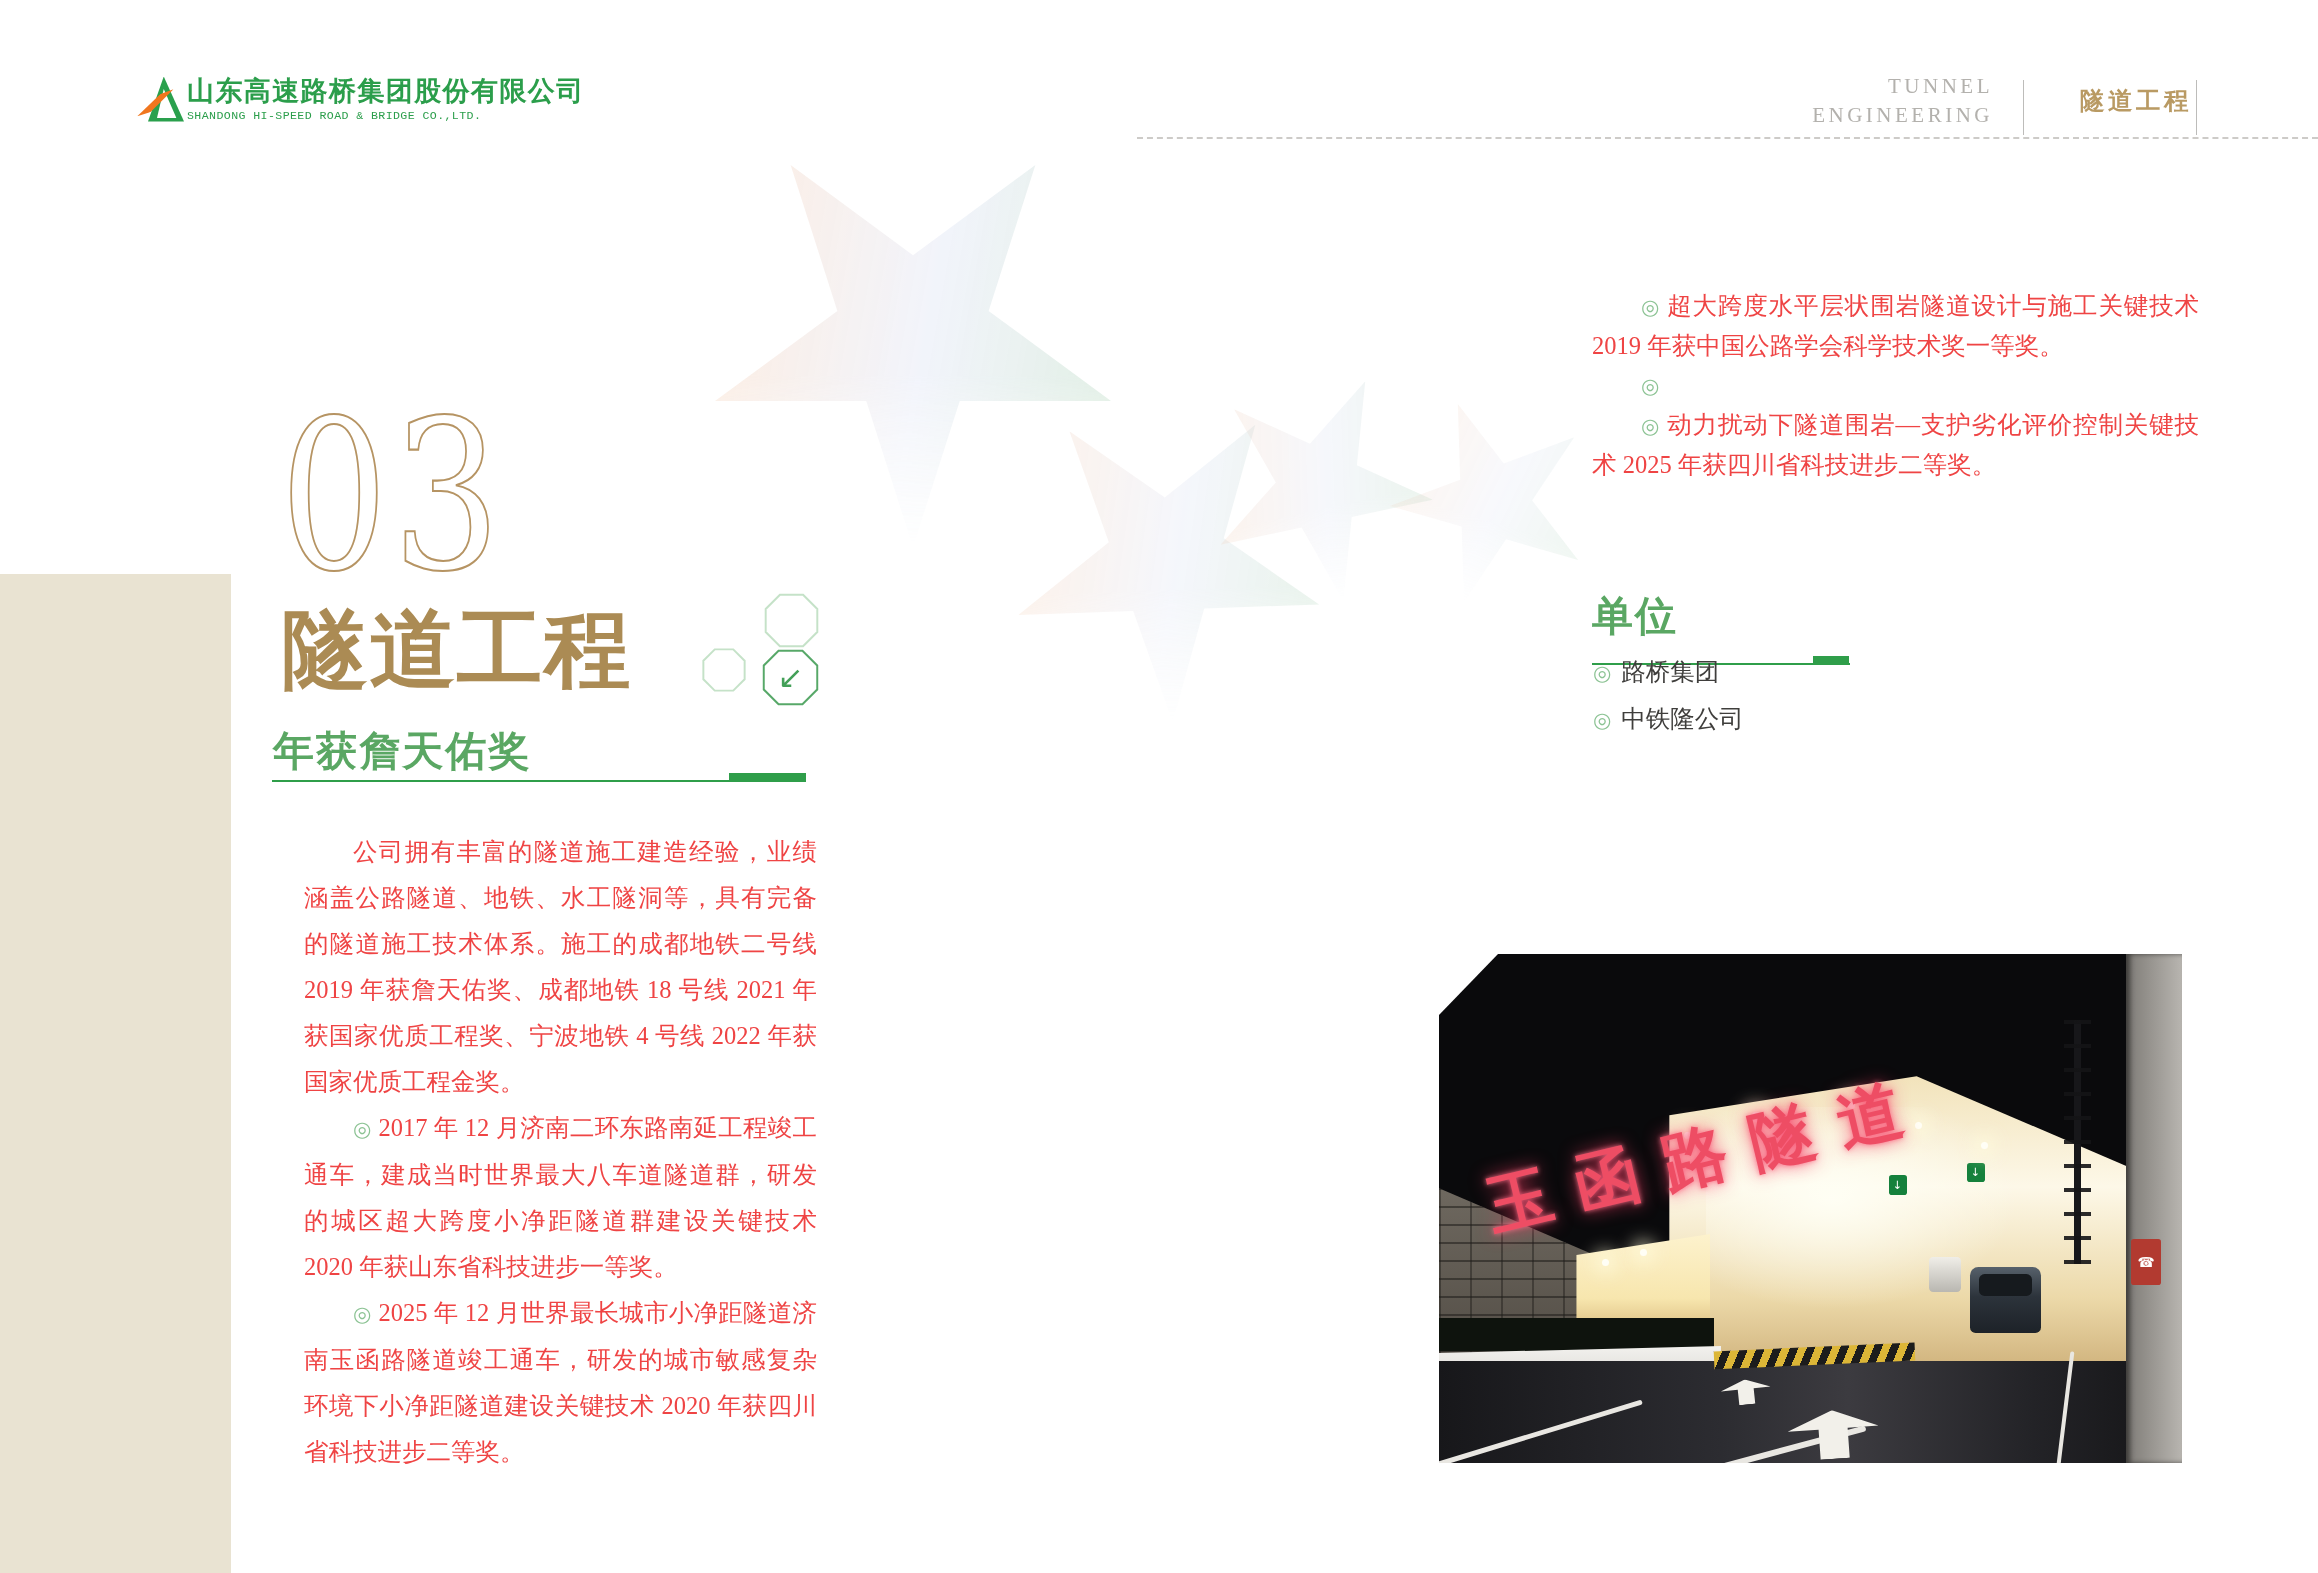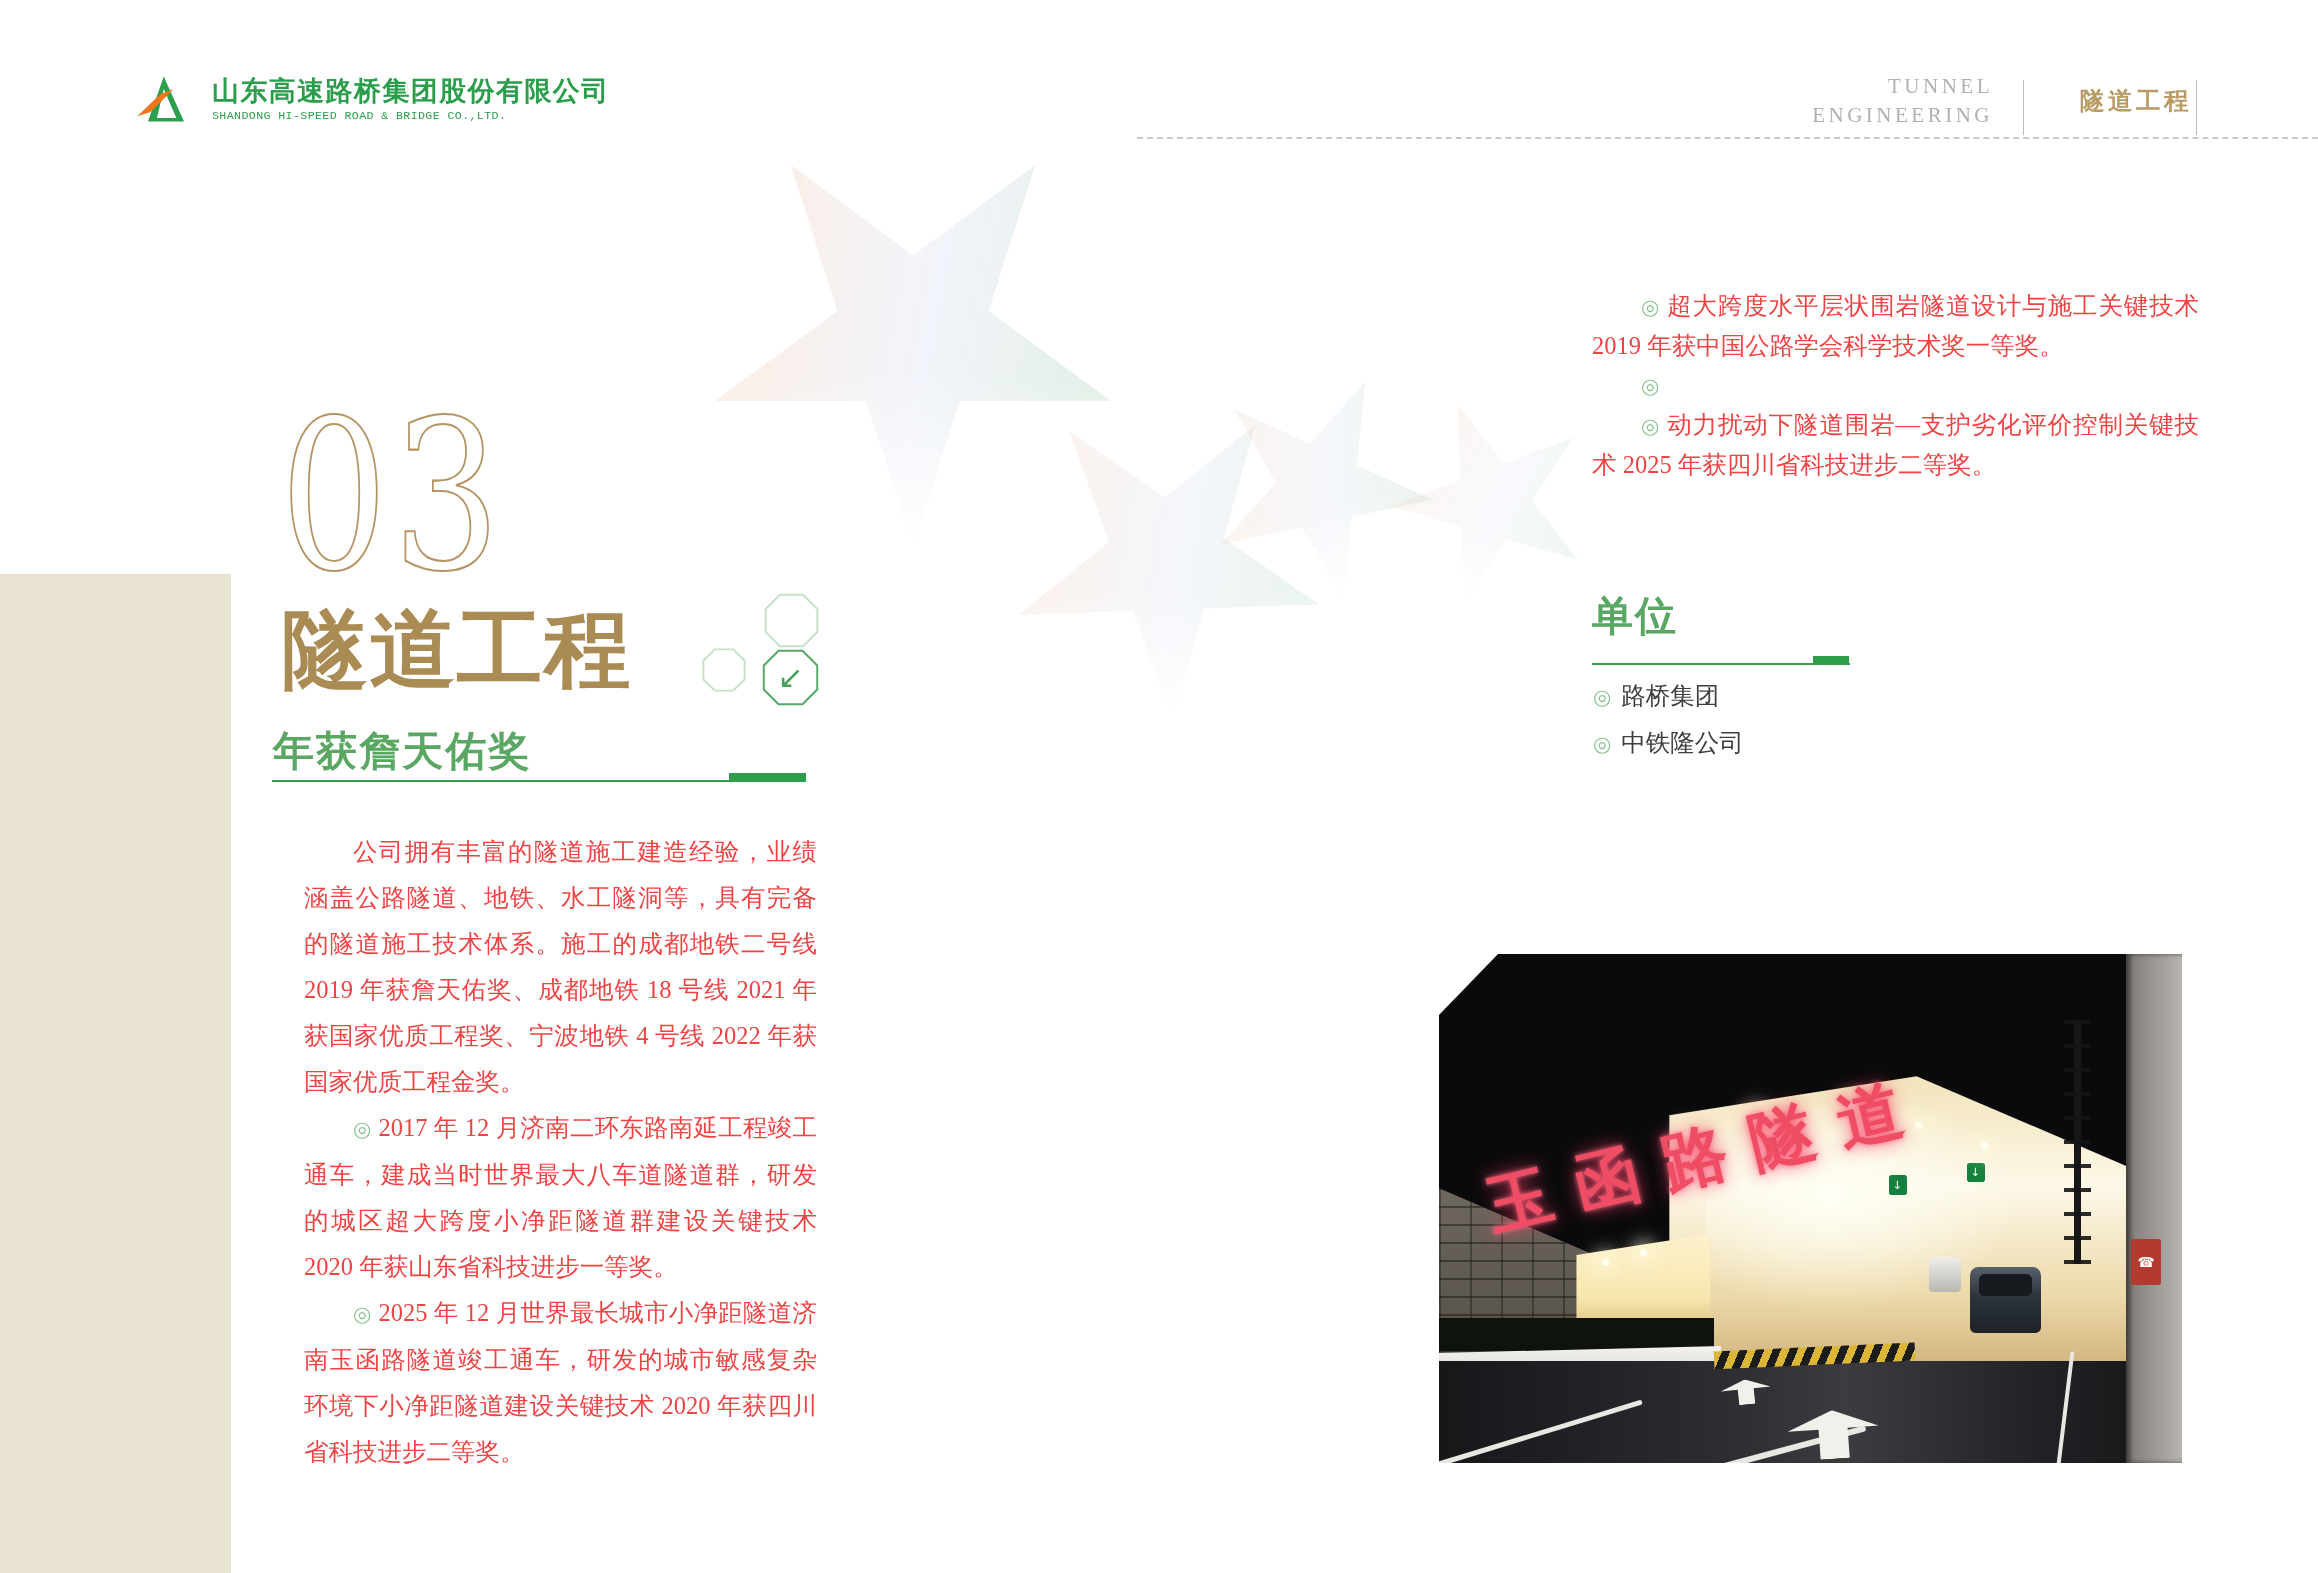--- a/index.html
+++ b/index.html
@@ -7,21 +7,21 @@
   .page {
     position:relative; width:2319px; height:1573px;
     background:#ffffff; overflow:hidden;
     font-family:"Liberation Serif","DejaVu Serif",serif;
     color:#3f3e3c;
   }
   
   .side-accent { position:absolute; left:0; top:574px; width:231px; height:1000px; background:#e9e3d2; }
 
   
-  .logo { position:absolute; left:139px; top:76px; display:flex; align-items:center; gap:28px; }
+  .logo { position:absolute; left:139px; top:76px; display:flex; align-items:center; gap:3px; }
   .logo-mark { position:relative; width:45px; height:45px; }
   .logo-mark .m-green { position:absolute; inset:0; background:#2aa04d;
      clip-path:polygon(55% 0, 100% 100%, 20% 100%); }
   .logo-mark .m-white { position:absolute; inset:0; background:#ffffff;
      clip-path:polygon(55% 28%, 83% 92%, 40% 92%); }
   .logo-mark .m-orange { position:absolute; left:-5.6px; top:21px; width:45px; height:9.8px; background:#f0761e;
      transform:rotate(-33deg); clip-path:polygon(0 62%, 70% 0, 100% 34%, 30% 100%); }
   .logo-text { display:flex; flex-direction:column; line-height:1.12; }
   .logo-cn { font-family:"Liberation Sans","DejaVu Sans",sans-serif; font-weight:bold; font-size:27px; color:#2b9e4b; letter-spacing:1.4px; }
   .logo-en { font-family:Liberation Mono, monospace; font-size:11.6px; color:#2b9e4b; letter-spacing:0.4px; margin-top:2.8px; }
@@ -86,21 +86,21 @@
   .left-col  { left:272px;  top:829px; width:545px; }
   .right-col { left:1592px; top:286px;  width:607px; }
   .col p { font-size:24.5px; color:#ef4444; text-align:justify; text-indent:2em; margin:0; }
   .left-col p  { line-height:46px;margin-left:32px; }
   .right-col p { line-height:39px; }
   .obullet { display:inline-block; text-indent:0; }
   .obullet::before { content:"◎"; color:#8cc394; font-size:0.86em; margin-right:7px;
     font-family:"DejaVu Sans",sans-serif; }
 
   
-  .units { position:absolute; left:1593px; top:672px;text-align:center; }
+  .units { position:absolute; left:1593px; top:648px;text-align:center; }
   .unit-item { display:flex; align-items:center; height:47px; font-size:24.5px; color:#3f3e3c; }
   .unit-item .obullet::before { margin-right:9.8px; }
 
   
   .photo { position:absolute; left:1439px; top:954px; width:743px; height:509px; background:#0a0a0c;
     clip-path:polygon(59px 0, 100% 0, 100% 100%, 0 100%, 0 61px); }
   .ph-tunnel { position:absolute; left:31%; top:24%; width:64%; height:64%;
     background:linear-gradient(180deg,#f2e3bb 0%,#fdf8e8 34%,#ecd9a9 68%,#c3a168 100%);
     clip-path:polygon(0 12%, 52% 0, 100% 30%, 100% 100%, 0 100%); }
   .ph-glow { position:absolute; left:36%; top:30%; width:42%; height:40%;

